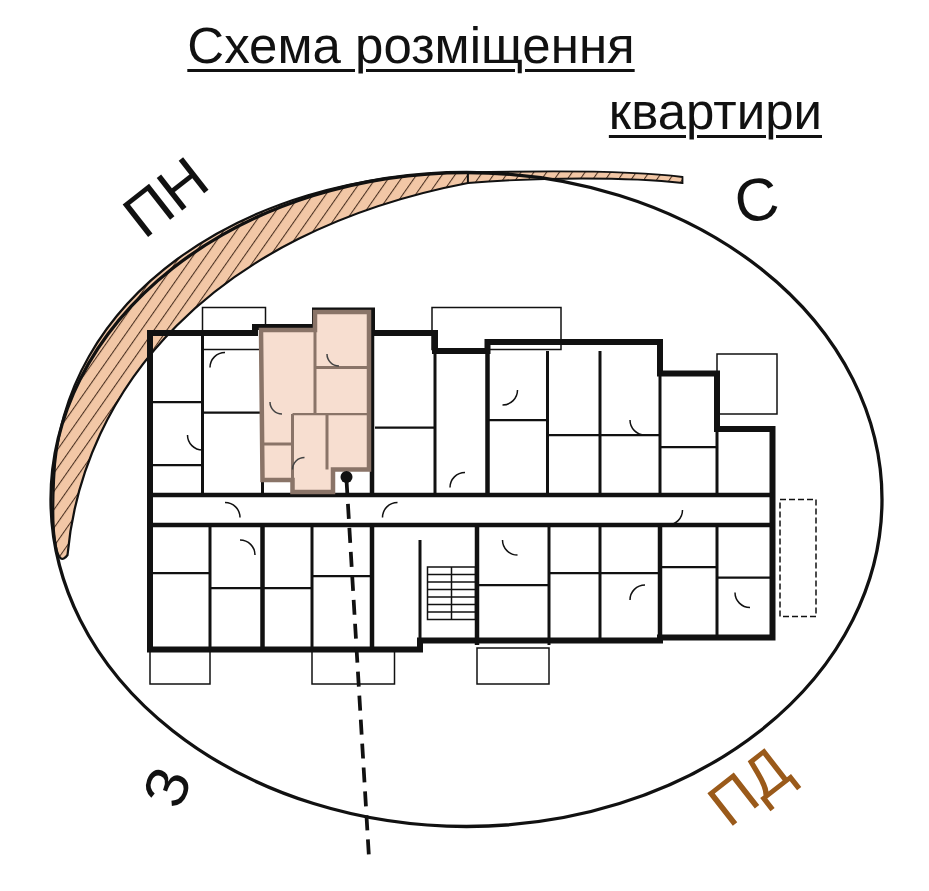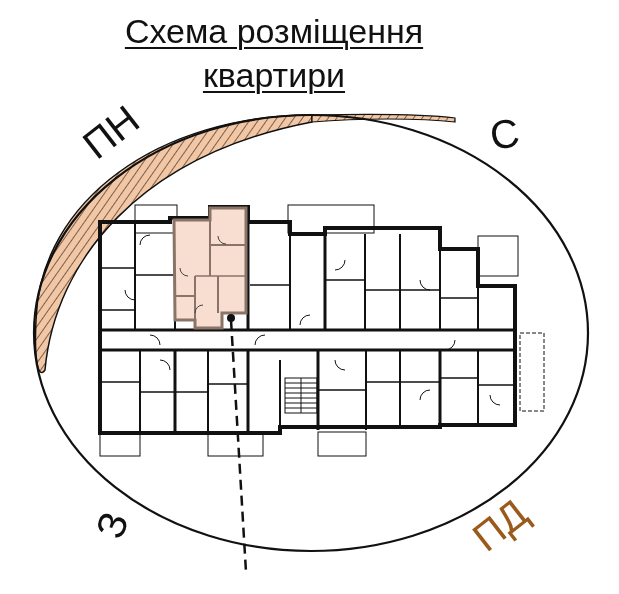--- a/index.html
+++ b/index.html
@@ -4,21 +4,21 @@
 <style>
   html, body { margin: 0; padding: 0; background: #ffffff; }
   body { width: 619px; height: 594px; position: relative; overflow: hidden; font-family: "Liberation Sans", sans-serif; }
   .title {
     position: absolute; left: 0; width: 548px; text-align: center;
     font-family: "Liberation Sans", sans-serif; font-size: 34px; color: #111;
     line-height: 1;
   }
   .title span { text-decoration: underline; text-decoration-thickness: 2px; text-underline-offset: 4px; }
   .t1 { top: 14px; }
-  .t2 { top: 58px; }
+  .t2 { top: 58px; text-align: right; }
   .dir {
     position: absolute; font-family: "Liberation Sans", sans-serif; font-size: 40px;
     line-height: 1; font-weight: normal;
   }
   svg.plan { position: absolute; left: 0; top: 0; }
 </style>
 </head>
 <body>
 
 <div class="title t1"><span>Схема розміщення</span></div>

